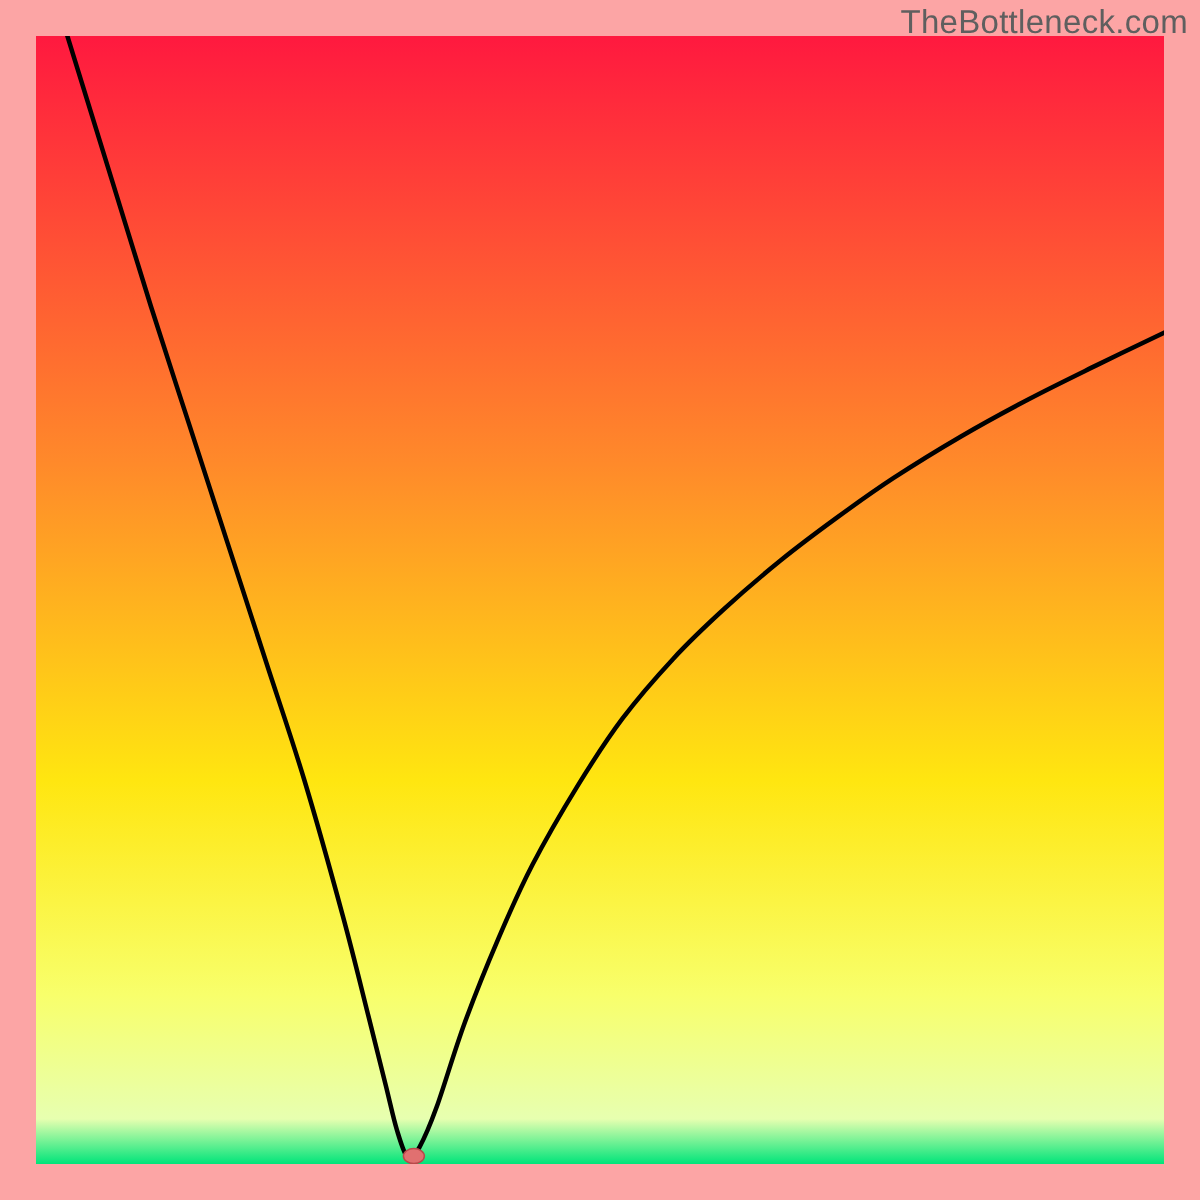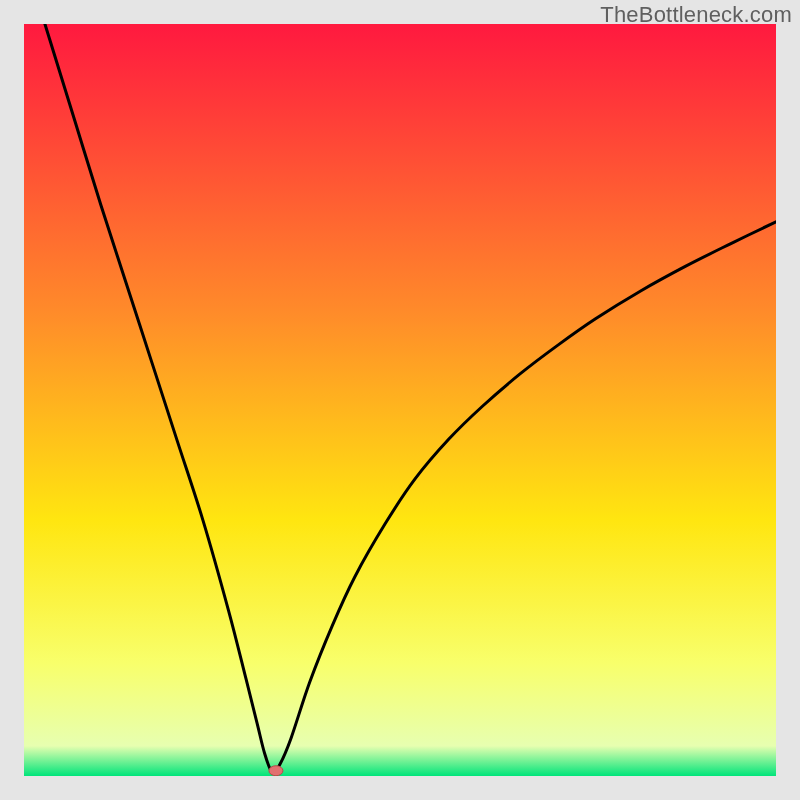--- a/index.html
+++ b/index.html
@@ -35,21 +35,21 @@
     letter-spacing: 0.2px;
     z-index: 10;
   }
   svg {
     display: block;
   }
 </style>
 </head>
 <body>
 
-<div class="frame" style="background: #e5e5e5;">
+<div class="frame" style="background: #fca5a5;">
   <div class="watermark" style="color: rgb(95, 95, 95);">TheBottleneck.com</div>
 
   <div class="plot-area">
     <svg id="chart-svg" width="752" height="752" viewBox="0 0 752 752" preserveAspectRatio="none">
       <defs>
         <linearGradient id="bg-grad" x1="0" y1="0" x2="0" y2="1">
           <stop id="g0" offset="0%" stop-color="#ff193f"></stop>
           <stop id="g1" offset="38%" stop-color="#ff8a2a"></stop>
           <stop id="g2" offset="66%" stop-color="#ffe610"></stop>
           <stop id="g3" offset="85%" stop-color="#f8ff6b"></stop>

